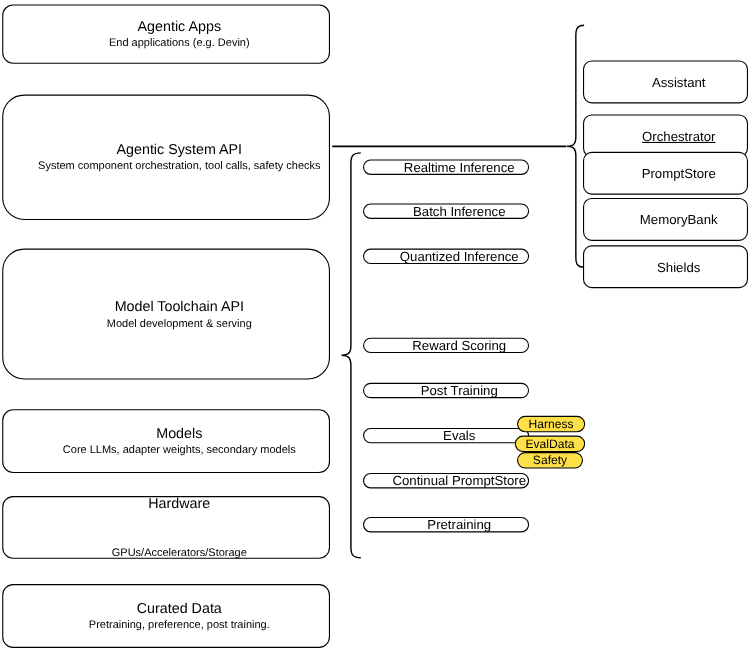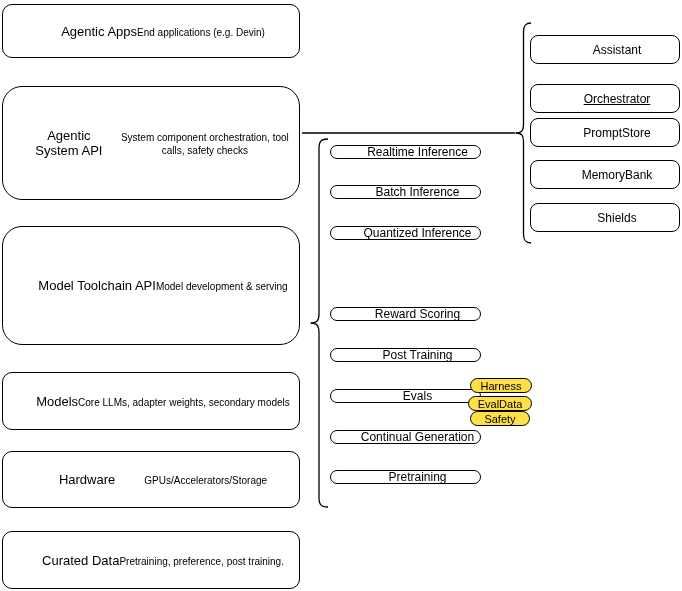--- a/index.html
+++ b/index.html
@@ -18,21 +18,21 @@
     position: absolute;
     inset: 0;
     z-index: 0;
   }
 
   .node {
     position: absolute;
     background: #ffffff;
     border: 1.5px solid #000000;
     display: flex;
-    flex-direction: row;
+    flex-direction: column;
     align-items: center;
     justify-content: center;
     text-align: center;
     z-index: 1;
     padding-left: 24px;
   }
 
   
   .stack-box { left: 2px; width: 298px; }
   .stack-box .title { font-size: 13px; line-height: 15px; }
@@ -68,23 +68,24 @@
     justify-content: center;
     font-size: 11px;
     z-index: 2;
   }
   #pill-0 { left: 470px; top: 378px; width: 62px; height: 15px; }
   #pill-1 { left: 468px; top: 396px; width: 64px; height: 15px; }
   #pill-2 { left: 470px; top: 411px; width: 60px; height: 15px; }
 
   
   .comp-box {
-    left: 530px; width: 150px; height: 29px;
+    left: 530px; width: 150px; height: 39px;
     border-radius: 8px; border-width: 1.3px;
     font-size: 12px;
+    margin-top: 20px;
   }
   #comp-0 { top: 35px;  } #comp-1 { top: 84px; text-decoration: underline;  } #comp-2 { top: 118px; }
   #comp-3 { top: 160px; } #comp-4 { top: 203px; }
 </style>
 </head>
 <body>
 
 <div class="canvas">
 
   <svg class="connector-layer" width="682" height="591" viewBox="0 0 682 591">
@@ -125,21 +126,21 @@
     <div class="title">Curated Data</div>
     <div class="subtitle">Pretraining, preference, post training.</div>
   </div>
 
   <div class="node tool-box" id="tool-0">Realtime Inference</div>
   <div class="node tool-box" id="tool-1">Batch Inference</div>
   <div class="node tool-box" id="tool-2">Quantized Inference</div>
   <div class="node tool-box" id="tool-4">Reward Scoring</div>
   <div class="node tool-box" id="tool-5">Post Training</div>
   <div class="node tool-box" id="tool-6">Evals</div>
-  <div class="node tool-box" id="tool-7">Continual Generation</div>
+  <div class="node tool-box" id="tool-7">Continual PromptStore</div>
   <div class="node tool-box" id="tool-8">Pretraining</div>
 
   <div class="pill" id="pill-0">Harness</div>
   <div class="pill" id="pill-1">EvalData</div>
   <div class="pill" id="pill-2">Safety</div>
 
   <div class="node comp-box" id="comp-0">Assistant</div>
   <div class="node comp-box" id="comp-1">Orchestrator</div>
   <div class="node comp-box" id="comp-2">PromptStore</div>
   <div class="node comp-box" id="comp-3">MemoryBank</div>

